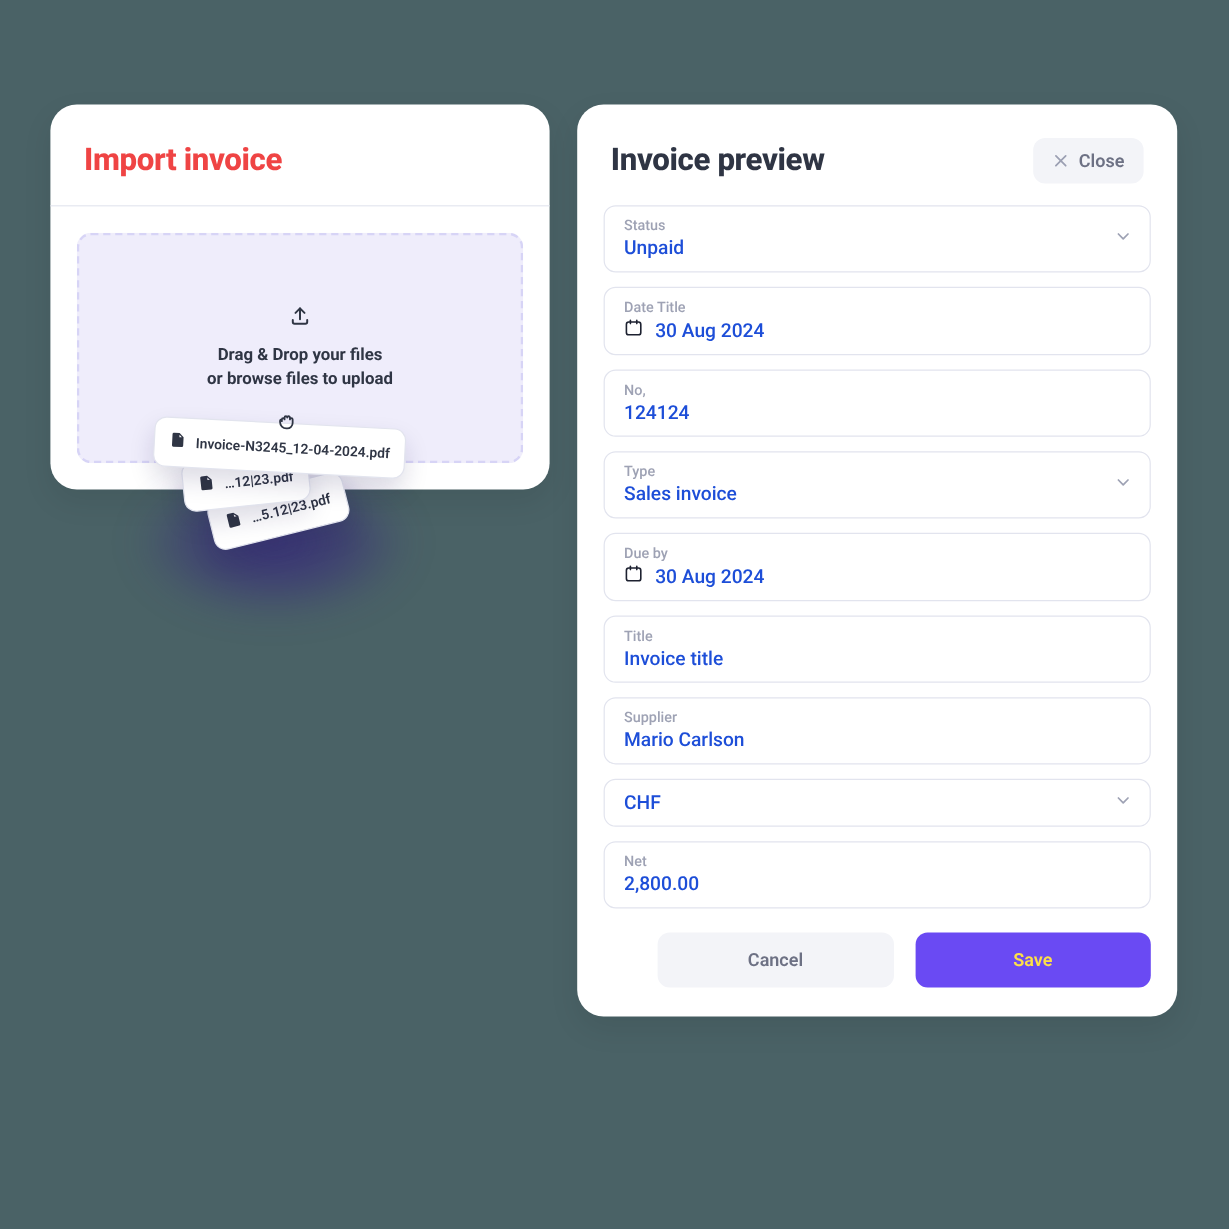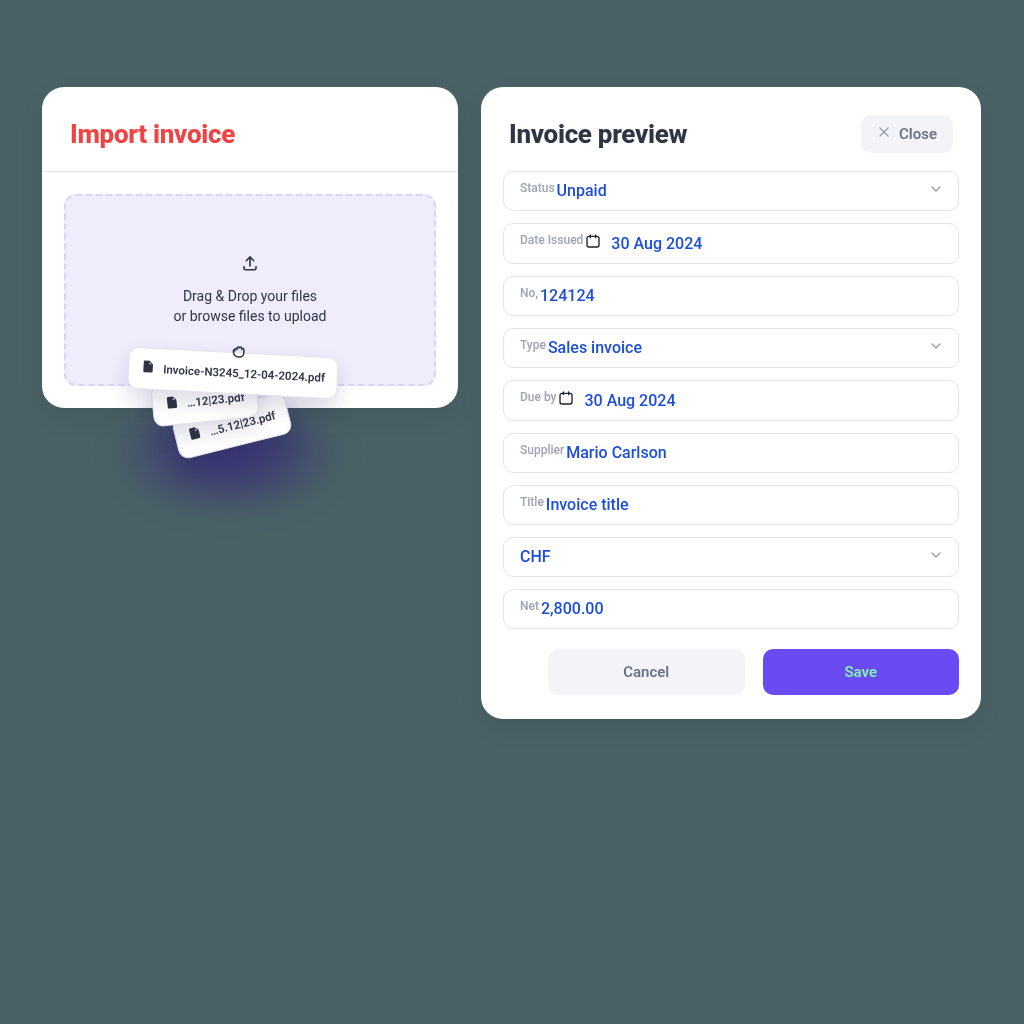--- a/index.html
+++ b/index.html
@@ -22,21 +22,21 @@
   .dropzone {
     border: 2px dashed #d7d4f6;
     background: #efedfb;
     border-radius: 12px;
     height: 192px;
     display: flex; flex-direction: column; align-items: center; justify-content: center;
     color: #2f3544; text-align: center;
     position: relative;
   }
   .dz-icon { color: #2f3544; margin-bottom: 10px; }
-  .dz-line { font-size: 14px; font-weight: 400; color: #2f3544; line-height: 1.45; }
+  .dz-line { font-size: 14px; font-weight: 700; color: #2f3544; line-height: 1.45; }
 
   
   .file-stack { position: absolute; left: 112px; top: 350px; width: 210px; height: 140px; pointer-events: none; }
   .file-shadow {
     position: absolute; left: 0px; top: 50px; width: 232px; height: 115px;
     background: radial-gradient(ellipse at 50% 45%, rgba(49,25,128,0.65) 0%, rgba(49,25,128,0.45) 35%, rgba(49,25,128,0) 70%);
     filter: blur(14px);
     border-radius: 50%;
   }
   .file-chip {
@@ -57,37 +57,37 @@
     position: absolute;
     left: 481px; top: 87px;
     width: 500px;
     background: #ffffff;
     border-radius: 22px;
     box-shadow: 0 10px 25px rgba(0,0,0,.08);
     padding: 0 0 24px 0;
   }
   .preview-header { display: flex; align-items: center; justify-content: space-between; padding: 28px 28px 18px 28px; }
   .preview-title { font-size: 26px; font-weight: 800; color: #2f3544; letter-spacing: -0.3px; }
-  .close-btn { display: inline-flex; align-items: flex-start; gap: 8px; background: #f3f4f8; border: none; border-radius: 10px; padding: 10px 16px; color: #6d7184; font-weight: 600; font-size: 15px; cursor: pointer; }
+  .close-btn { display: inline-flex; align-items: center; gap: 8px; background: #f3f4f8; border: none; border-radius: 10px; padding: 10px 16px; color: #6d7184; font-weight: 600; font-size: 15px; cursor: pointer; }
   .close-btn svg { stroke: #9ca0b3; }
 
   .fields { padding: 0 22px; display: flex; flex-direction: column; gap: 12px; }
   .field {
     border: 1px solid #e2e4ee; border-radius: 10px; padding: 9px 16px 10px 16px;
-    display: flex; gap: 2px; position: relative; background: #fff;
+    display: flex; flex-direction: column; gap: 2px; position: relative; background: #fff;
     cursor: pointer;
   }
   .field .flabel { font-size: 12px; color: #9ea2b4; font-weight: 500; }
   .field .fvalue { font-size: 16px; color: #1d4ed8; font-weight: 500; display: inline-flex; align-items: center; gap: 10px; }
   .field .chev { position: absolute; right: 14px; top: 50%; transform: translateY(-50%); color: #9ea2b4; }
 
   .actions { display: flex; gap: 18px; padding: 20px 22px 0 22px; margin-left: 45px; }
   .btn { flex: 1; border: none; border-radius: 10px; padding: 14px 0; font-size: 15px; font-weight: 600; cursor: pointer; }
   .btn-cancel { background: #f3f4f8; color: #6d7184; }
-  .btn-save { background: #6a4af3; color: #86efac; }
+  .btn-save { background: #6a4af3; color: #fde047; }
 </style>
 </head>
 <body>
 
 <div class="import-card">
   <div class="import-header">
     <h2 class="import-title">Import invoice</h2>
   </div>
   <div class="import-divider"></div>
   <div class="import-body">
@@ -157,21 +157,21 @@
       <span class="flabel">Status</span>
       <span class="fvalue">Unpaid</span>
       <span class="chev">
         <svg width="16" height="16" viewBox="0 0 24 24" fill="none" stroke="currentColor" stroke-width="2.2" stroke-linecap="round" stroke-linejoin="round">
             <polyline points="6 9 12 15 18 9"></polyline>
           </svg>
       </span>
     </div>
 
     <div class="field">
-      <span class="flabel">Date Issued</span>
+      <span class="flabel">Date Title</span>
       <span class="fvalue">
         <span>
           <svg width="16" height="16" viewBox="0 0 24 24" fill="none" stroke="#1d2130" stroke-width="2" stroke-linecap="round" stroke-linejoin="round">
               <rect x="3" y="5" width="18" height="16" rx="3"></rect>
               <line x1="8" y1="3" x2="8" y2="7"></line>
               <line x1="16" y1="3" x2="16" y2="7"></line>
             </svg>
         </span>
         <span>30 Aug 2024</span>
       </span>
@@ -200,27 +200,27 @@
               <rect x="3" y="5" width="18" height="16" rx="3"></rect>
               <line x1="8" y1="3" x2="8" y2="7"></line>
               <line x1="16" y1="3" x2="16" y2="7"></line>
             </svg>
         </span>
         <span>30 Aug 2024</span>
       </span>
     </div>
 
     <div class="field">
+      <span class="flabel">Title</span>
+      <span class="fvalue">Invoice title</span>
+    </div>
+
+    <div class="field">
       <span class="flabel">Supplier</span>
       <span class="fvalue">Mario Carlson</span>
-    </div>
-
-    <div class="field">
-      <span class="flabel">Title</span>
-      <span class="fvalue">Invoice title</span>
     </div>
 
     <div class="field">
       <span class="fvalue">CHF</span>
       <span class="chev">
         <svg width="16" height="16" viewBox="0 0 24 24" fill="none" stroke="currentColor" stroke-width="2.2" stroke-linecap="round" stroke-linejoin="round">
             <polyline points="6 9 12 15 18 9"></polyline>
           </svg>
       </span>
     </div>

